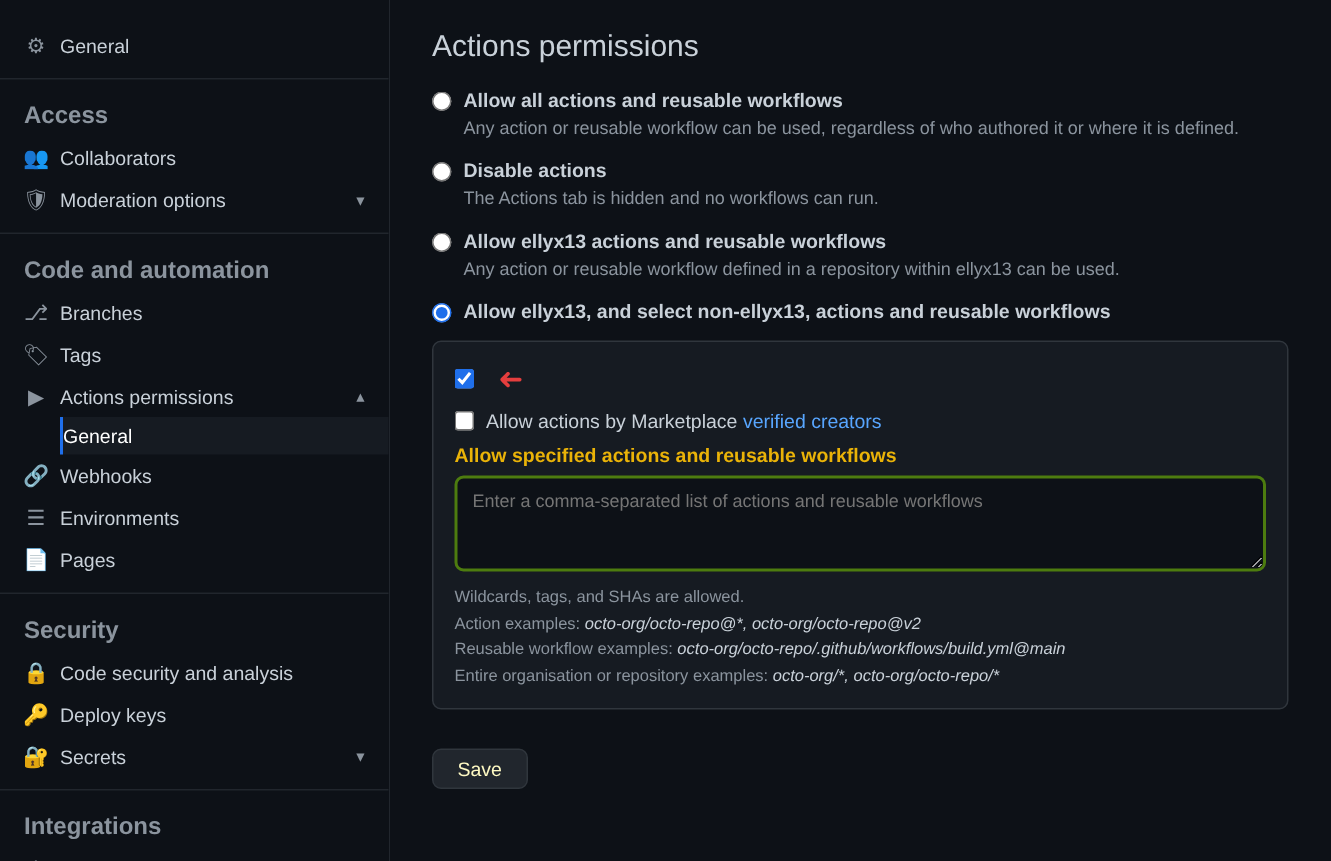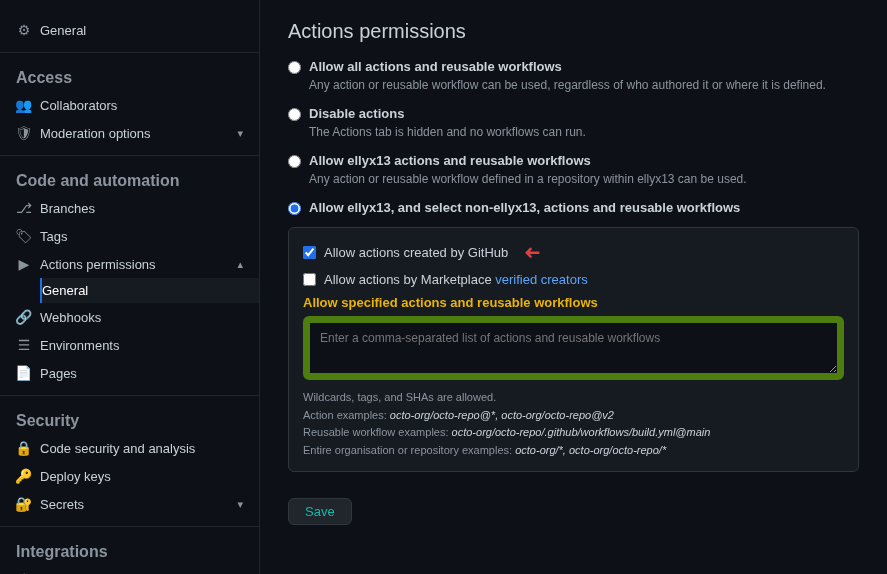--- a/index.html
+++ b/index.html
@@ -161,42 +161,42 @@
     }
     .specified-section .spec-label {
       font-size: 13px;
       font-weight: 600;
       color: #eab308;
       margin-bottom: 6px;
     }
     .spec-textarea {
       width: 100%;
       background: #0d1117;
-      border: 7px solid #4d7c0f;
+      border: 2px solid #4d7c0f;
       border-radius: 6px;
       color: #8b949e;
       font-size: 12px;
       padding: 8px 10px;
       resize: vertical;
       min-height: 64px;
       outline: none;
       font-family: inherit;
     }
     .spec-hints {
       font-size: 11px;
       color: #8b949e;
       margin-top: 6px;
       line-height: 1.6;
     }
     .spec-hints b { color: #c9d1d9; font-weight: 400; font-style: italic; }
 
     
     .btn-save {
       background: #21262d;
-      color: #14b8a6;
+      color: #fef9c3;
       border: 1px solid #30363d;
       border-radius: 6px;
       padding: 5px 16px;
       font-size: 13px;
       cursor: pointer;
       margin-top: 12px;
     }
 
     .divider {
       height: 1px;
@@ -323,23 +323,20 @@
     <div class="radio-content">
       <label class="radio-label" for="opt4">Allow ellyx13, and select non-ellyx13, actions and reusable workflows</label>
     </div>
   </div>
 
   
   <div class="sub-options">
 
     <div class="checkbox-option arrow-annotation">
       <input type="checkbox" id="cb1" checked="" style="">
-      <label class="cb-label" for="cb1">
-        <span>Allow actions created by GitHub</span>
-      </label>
 
       <span style="margin-left:8px;color:#e53e3e;font-size:20px;display:inline-block;transform:scaleX(-1);">➜</span>
     </div>
     <div class="checkbox-option">
       <input type="checkbox" id="cb2" style="">
       <label class="cb-label" for="cb2">
         <span>Allow actions by Marketplace </span>
         <a href="#">verified creators</a>
       </label>
     </div>

